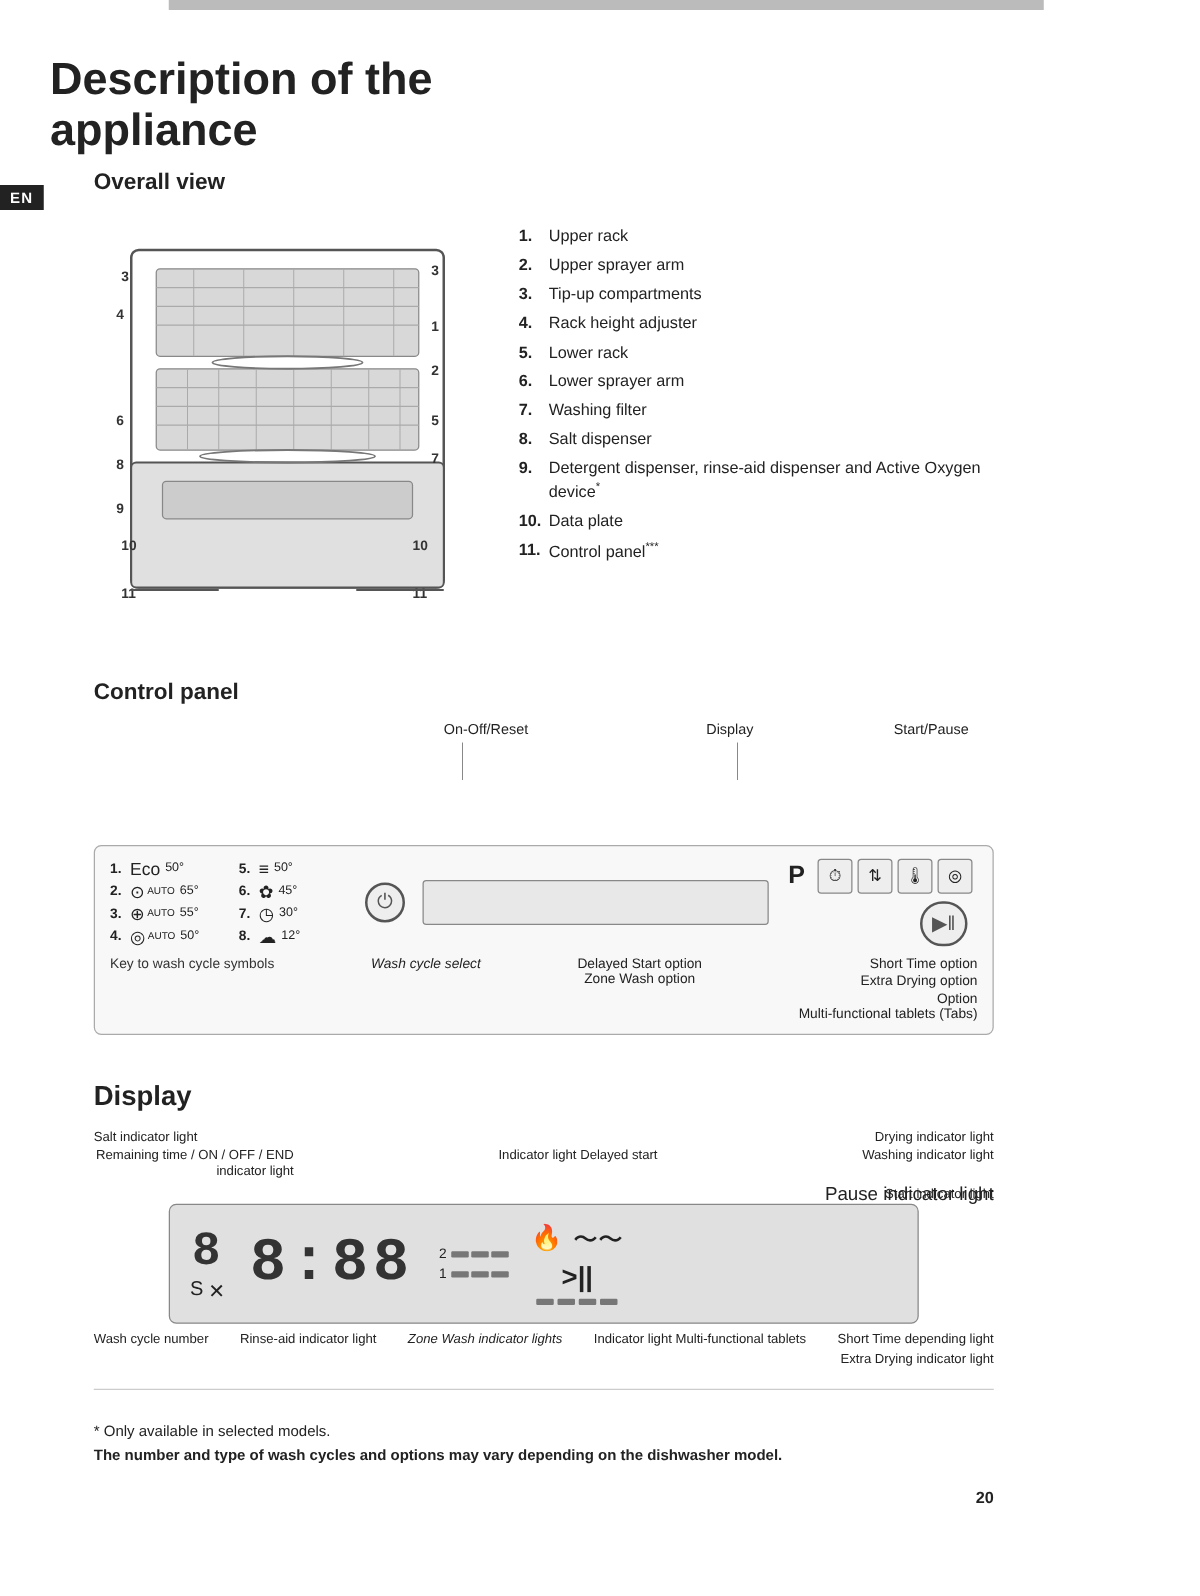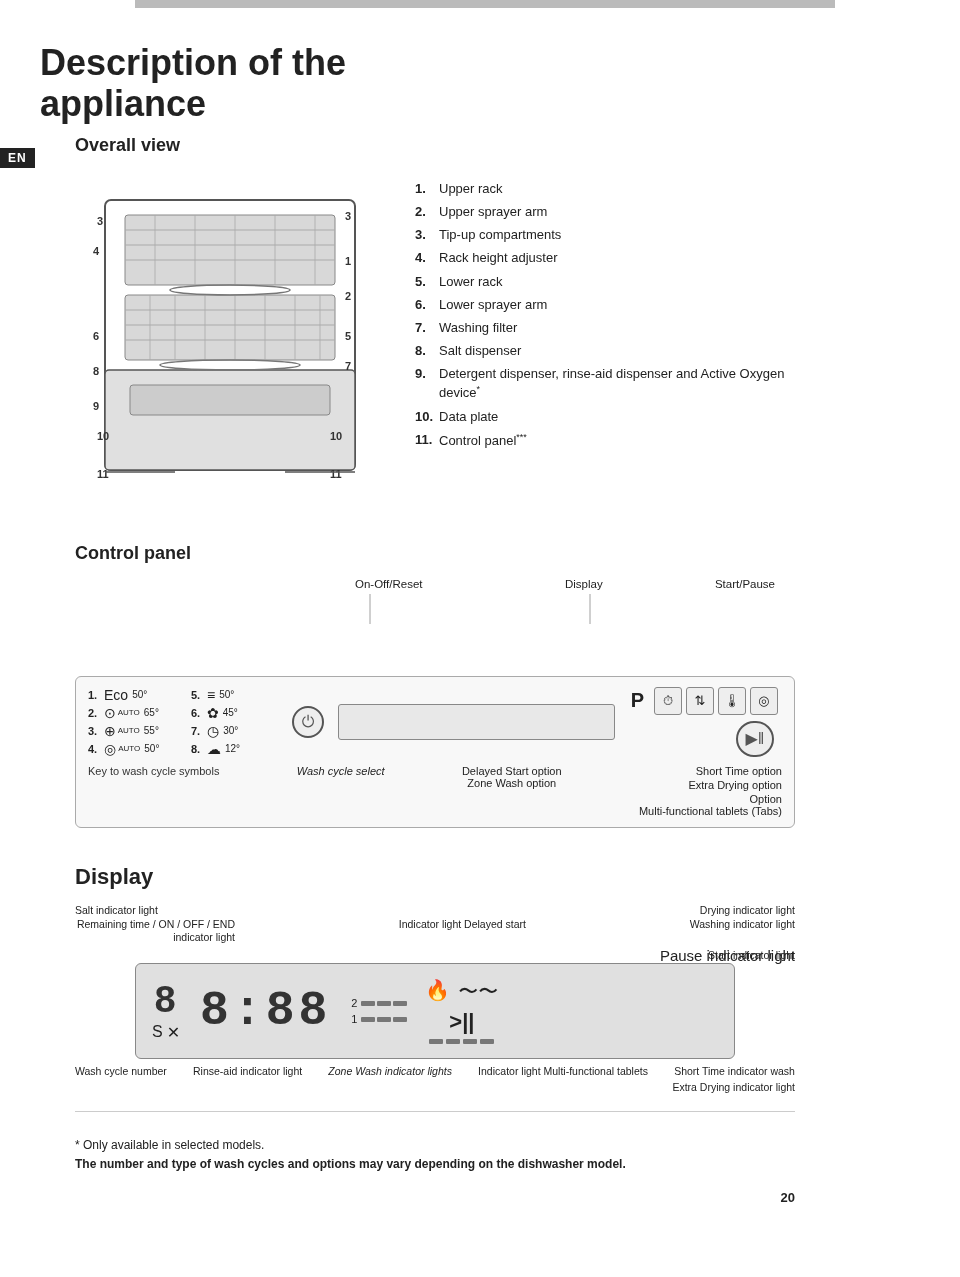--- a/index.html
+++ b/index.html
@@ -619,21 +619,21 @@
           <span>Rinse-aid indicator light</span>
         </div>
         <div style="text-align:center;font-style:italic;">
           <span>Zone Wash indicator lights</span>
         </div>
         <div style="text-align:center;">
           <span>Indicator light
 Multi-functional tablets</span>
         </div>
         <div style="text-align:left;">
-          <span>Short Time indicator wash</span>
+          <span>Short Time depending light</span>
         </div>
       </div>
       <div style="display:flex;justify-content:flex-end;margin-top:4px;font-size:10.5px;">
         <span>Extra Drying indicator light</span>
       </div>
     </div>
 
     <hr class="divider-line">
 
     <div class="footnotes">

